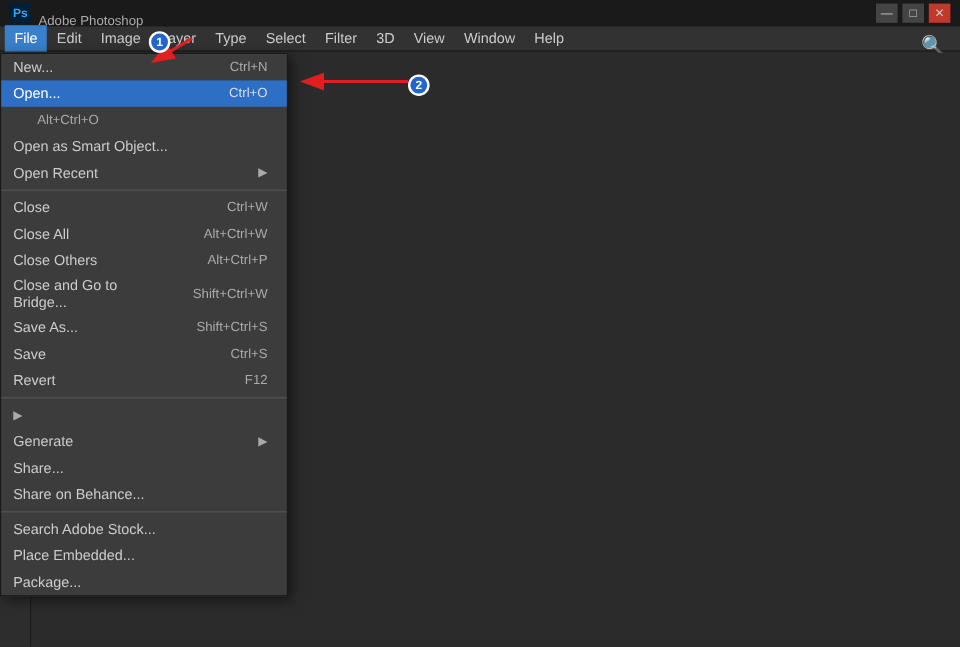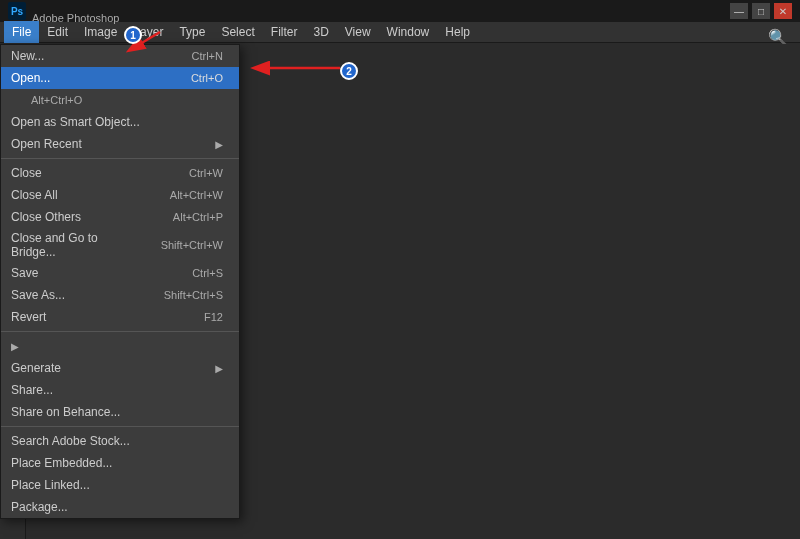--- a/index.html
+++ b/index.html
@@ -289,28 +289,28 @@
     </div>
     <div class="dropdown-item">
       <span class="dropdown-item-label">Close Others</span>
       <span class="shortcut">Alt+Ctrl+P</span>
     </div>
     <div class="dropdown-item">
       <span class="dropdown-item-label">Close and Go to Bridge...</span>
       <span class="shortcut">Shift+Ctrl+W</span>
     </div>
     <div class="dropdown-item">
+      <span class="dropdown-item-label">Save As...</span>
+      <span class="shortcut">Shift+Ctrl+S</span>
+    </div>
+    <div class="dropdown-item">
       <span class="dropdown-item-label">Save</span>
       <span class="shortcut">Ctrl+S</span>
     </div>
     <div class="dropdown-item">
-      <span class="dropdown-item-label">Save As...</span>
-      <span class="shortcut">Shift+Ctrl+S</span>
-    </div>
-    <div class="dropdown-item">
       <span class="dropdown-item-label">Revert</span>
       <span class="shortcut">F12</span>
     </div>
     <div class="dropdown-separator"></div>
     <div class="dropdown-item">
       <span class="arrow-right">▶</span>
     </div>
     <div class="dropdown-item">
       <span class="dropdown-item-label">Generate</span>
       <span class="arrow-right">▶</span>
@@ -320,23 +320,20 @@
     </div>
     <div class="dropdown-item">
       <span class="dropdown-item-label">Share on Behance...</span>
     </div>
     <div class="dropdown-separator"></div>
     <div class="dropdown-item">
       <span class="dropdown-item-label">Search Adobe Stock...</span>
     </div>
     <div class="dropdown-item">
       <span class="dropdown-item-label">Place Embedded...</span>
-    </div>
-    <div class="dropdown-item">
-      <span class="dropdown-item-label">Place Linked...</span>
     </div>
     <div class="dropdown-item">
       <span class="dropdown-item-label">Package...</span>
     </div>
   </div>
 
 <div class="badge badge-2">2</div>
 
 <svg class="arrow-annotation" style="left:100px; top:22px; width:80px; height:40px;">
   <defs>

